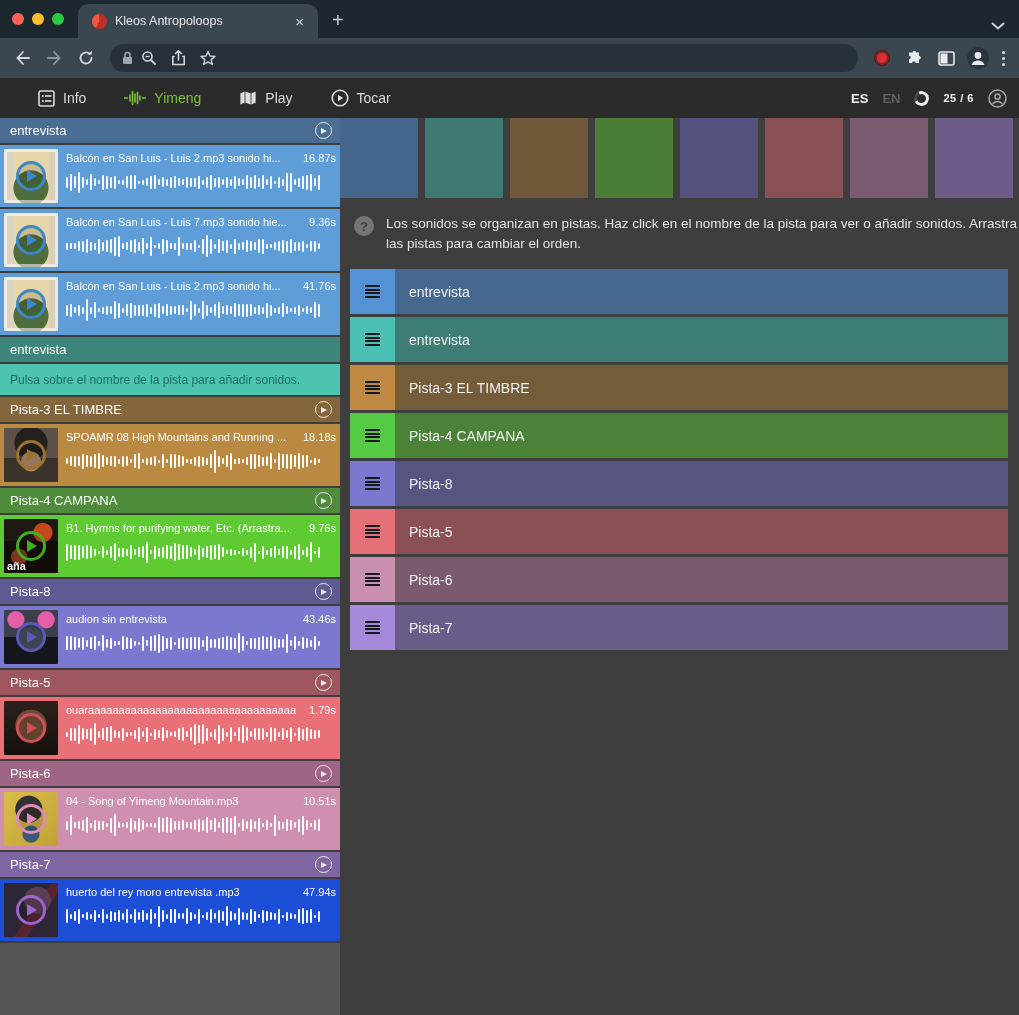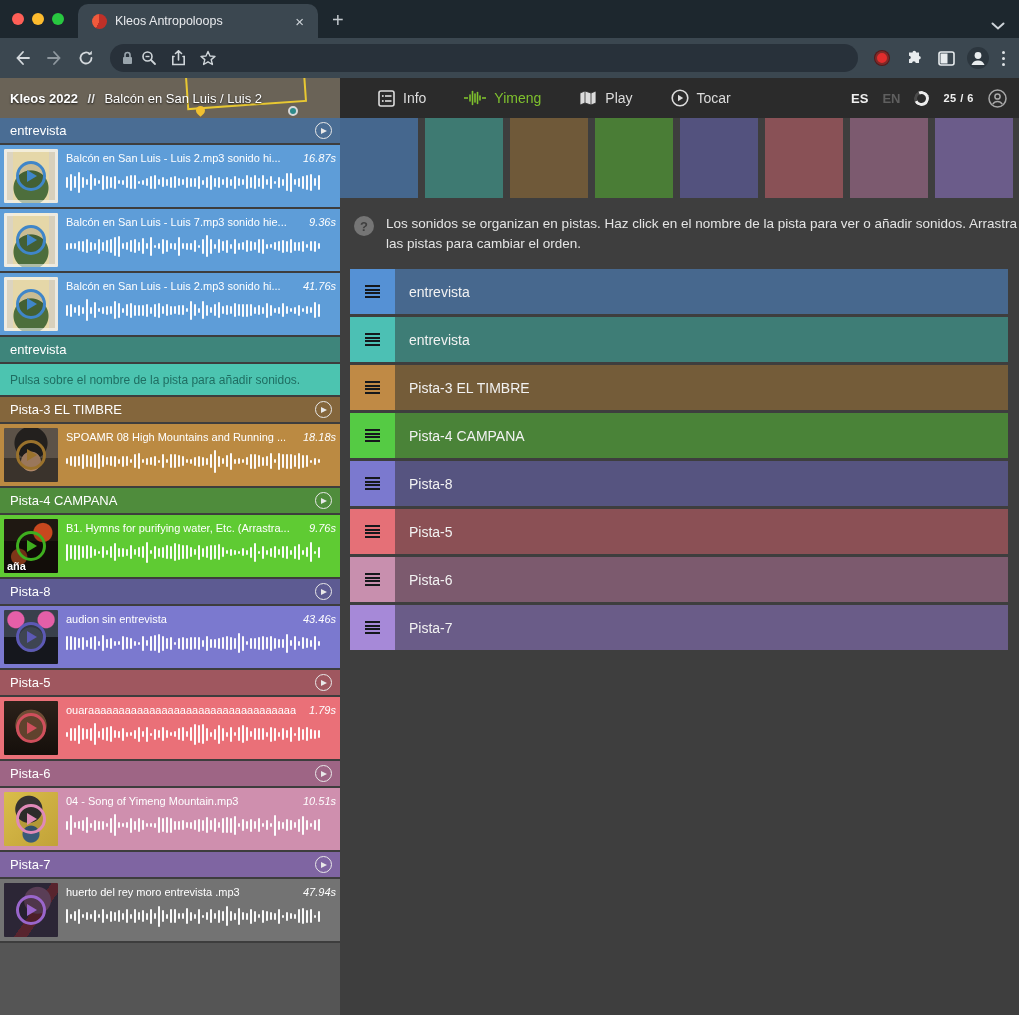--- a/index.html
+++ b/index.html
@@ -73,21 +73,21 @@
   .t-msg { height:31px; display:flex; align-items:center; padding:0 10px; margin-bottom:2px; font-size:12px; }
   .clip { height:62px; display:flex; margin-bottom:2px; padding:4px; gap:8px; }
   .thumb { width:54px; height:54px; flex:none; position:relative; border-radius:1px; }
   .thumb-ring { position:absolute; left:50%; top:50%; width:30px; height:30px; margin:-15px 0 0 -15px; border-radius:50%;
     border:3.5px solid; background:rgba(0,0,0,.12); display:flex; align-items:center; justify-content:center; }
   .thumb-ring i { display:block; width:0; height:0; border-left:10px solid; border-top:6px solid transparent !important; border-bottom:6px solid transparent !important; margin-left:2px; border-top-color:transparent; border-bottom-color:transparent; }
   .thumb-label { position:absolute; left:3px; bottom:1px; color:#fff; font-size:11px; font-weight:700; text-shadow:0 1px 2px #000; }
   .clip-body { flex:1; min-width:0; padding-top:3px; }
   .clip-titlebar { display:flex; align-items:baseline; color:#fff; font-size:11px; }
   .clip-title { white-space:nowrap; overflow:hidden; max-width:230px; }
-  .clip-dur { margin-left:auto; padding-left:4px; flex:none;font-style:italic; }
+  .clip-dur { margin-left:auto; padding-left:4px; flex:none; }
   .wave { margin-top:6px; height:24px; display:flex; align-items:center; gap:2px; overflow:hidden; padding-right:4px; }
   .wave i { width:2px; flex:none; background:#fff; border-radius:1px; opacity:.96; }
 
   
   .th-balcony { background:
       radial-gradient(circle at 50% 72%, #4d6e3c 0 36%, transparent 38%),
       linear-gradient(90deg,#dcd4c0 0 16%, #e5d7a8 16% 84%, #d8d0bc 84%);
     box-shadow:inset 0 0 0 3px rgba(255,255,255,.55); }
   .th-anime1 { background:
       radial-gradient(circle at 50% 62%, #b08868 0 22%, transparent 24%),
@@ -219,31 +219,20 @@
       </svg>
   </div>
   <div class="kebab">
       <i></i>
       <i></i>
       <i></i>
     </div>
 </div>
 
 <div class="app-header">
-  <div class="hero">
-    <div class="hero-shade"></div>
-    <div class="hero-poly"></div>
-    <div class="hero-pin"></div>
-    <div class="hero-dot"></div>
-    <div class="breadcrumb">
-      <span class="proj">Kleos 2022</span>
-      <span class="sep">//</span>
-      <span class="page">Balcón en San Luis / Luis 2</span>
-    </div>
-  </div>
 
   <div class="app-nav">
     <div class="nav-item">
       <span>
         <svg width="17" height="17" viewBox="0 0 17 17">
             <rect x="1" y="1" width="15" height="15" rx="2" fill="none" stroke="#dcdcdc" stroke-width="1.6"></rect>
             <circle cx="4.8" cy="6" r="1" fill="#dcdcdc"></circle>
             <rect x="7" y="5.2" width="6.5" height="1.6" fill="#dcdcdc"></rect>
             <circle cx="4.8" cy="11" r="1" fill="#dcdcdc"></circle>
             <rect x="7" y="10.2" width="6.5" height="1.6" fill="#dcdcdc"></rect>
@@ -976,21 +965,21 @@
               <i style="height: 12px;"></i>
             </div>
           </div>
         </div>
         <div class="t-header" style="background: rgb(127, 101, 162);">
           <span class="t-name">Pista-7</span>
           <span class="t-play">
             <i></i>
           </span>
         </div>
-        <div class="clip" style="background: #737373;">
+        <div class="clip" style="background: #1d4ed8;">
           <div class="thumb th-knight">
             <span class="thumb-ring" style="border-color: rgb(154, 102, 204);">
               <i style="border-left-color: rgb(154, 102, 204);"></i>
             </span>
           </div>
           <div class="clip-body">
             <div class="clip-titlebar">
               <span class="clip-title">huerto del rey moro entrevista .mp3</span>
               <span class="clip-dur">47.94s</span>
             </div>

